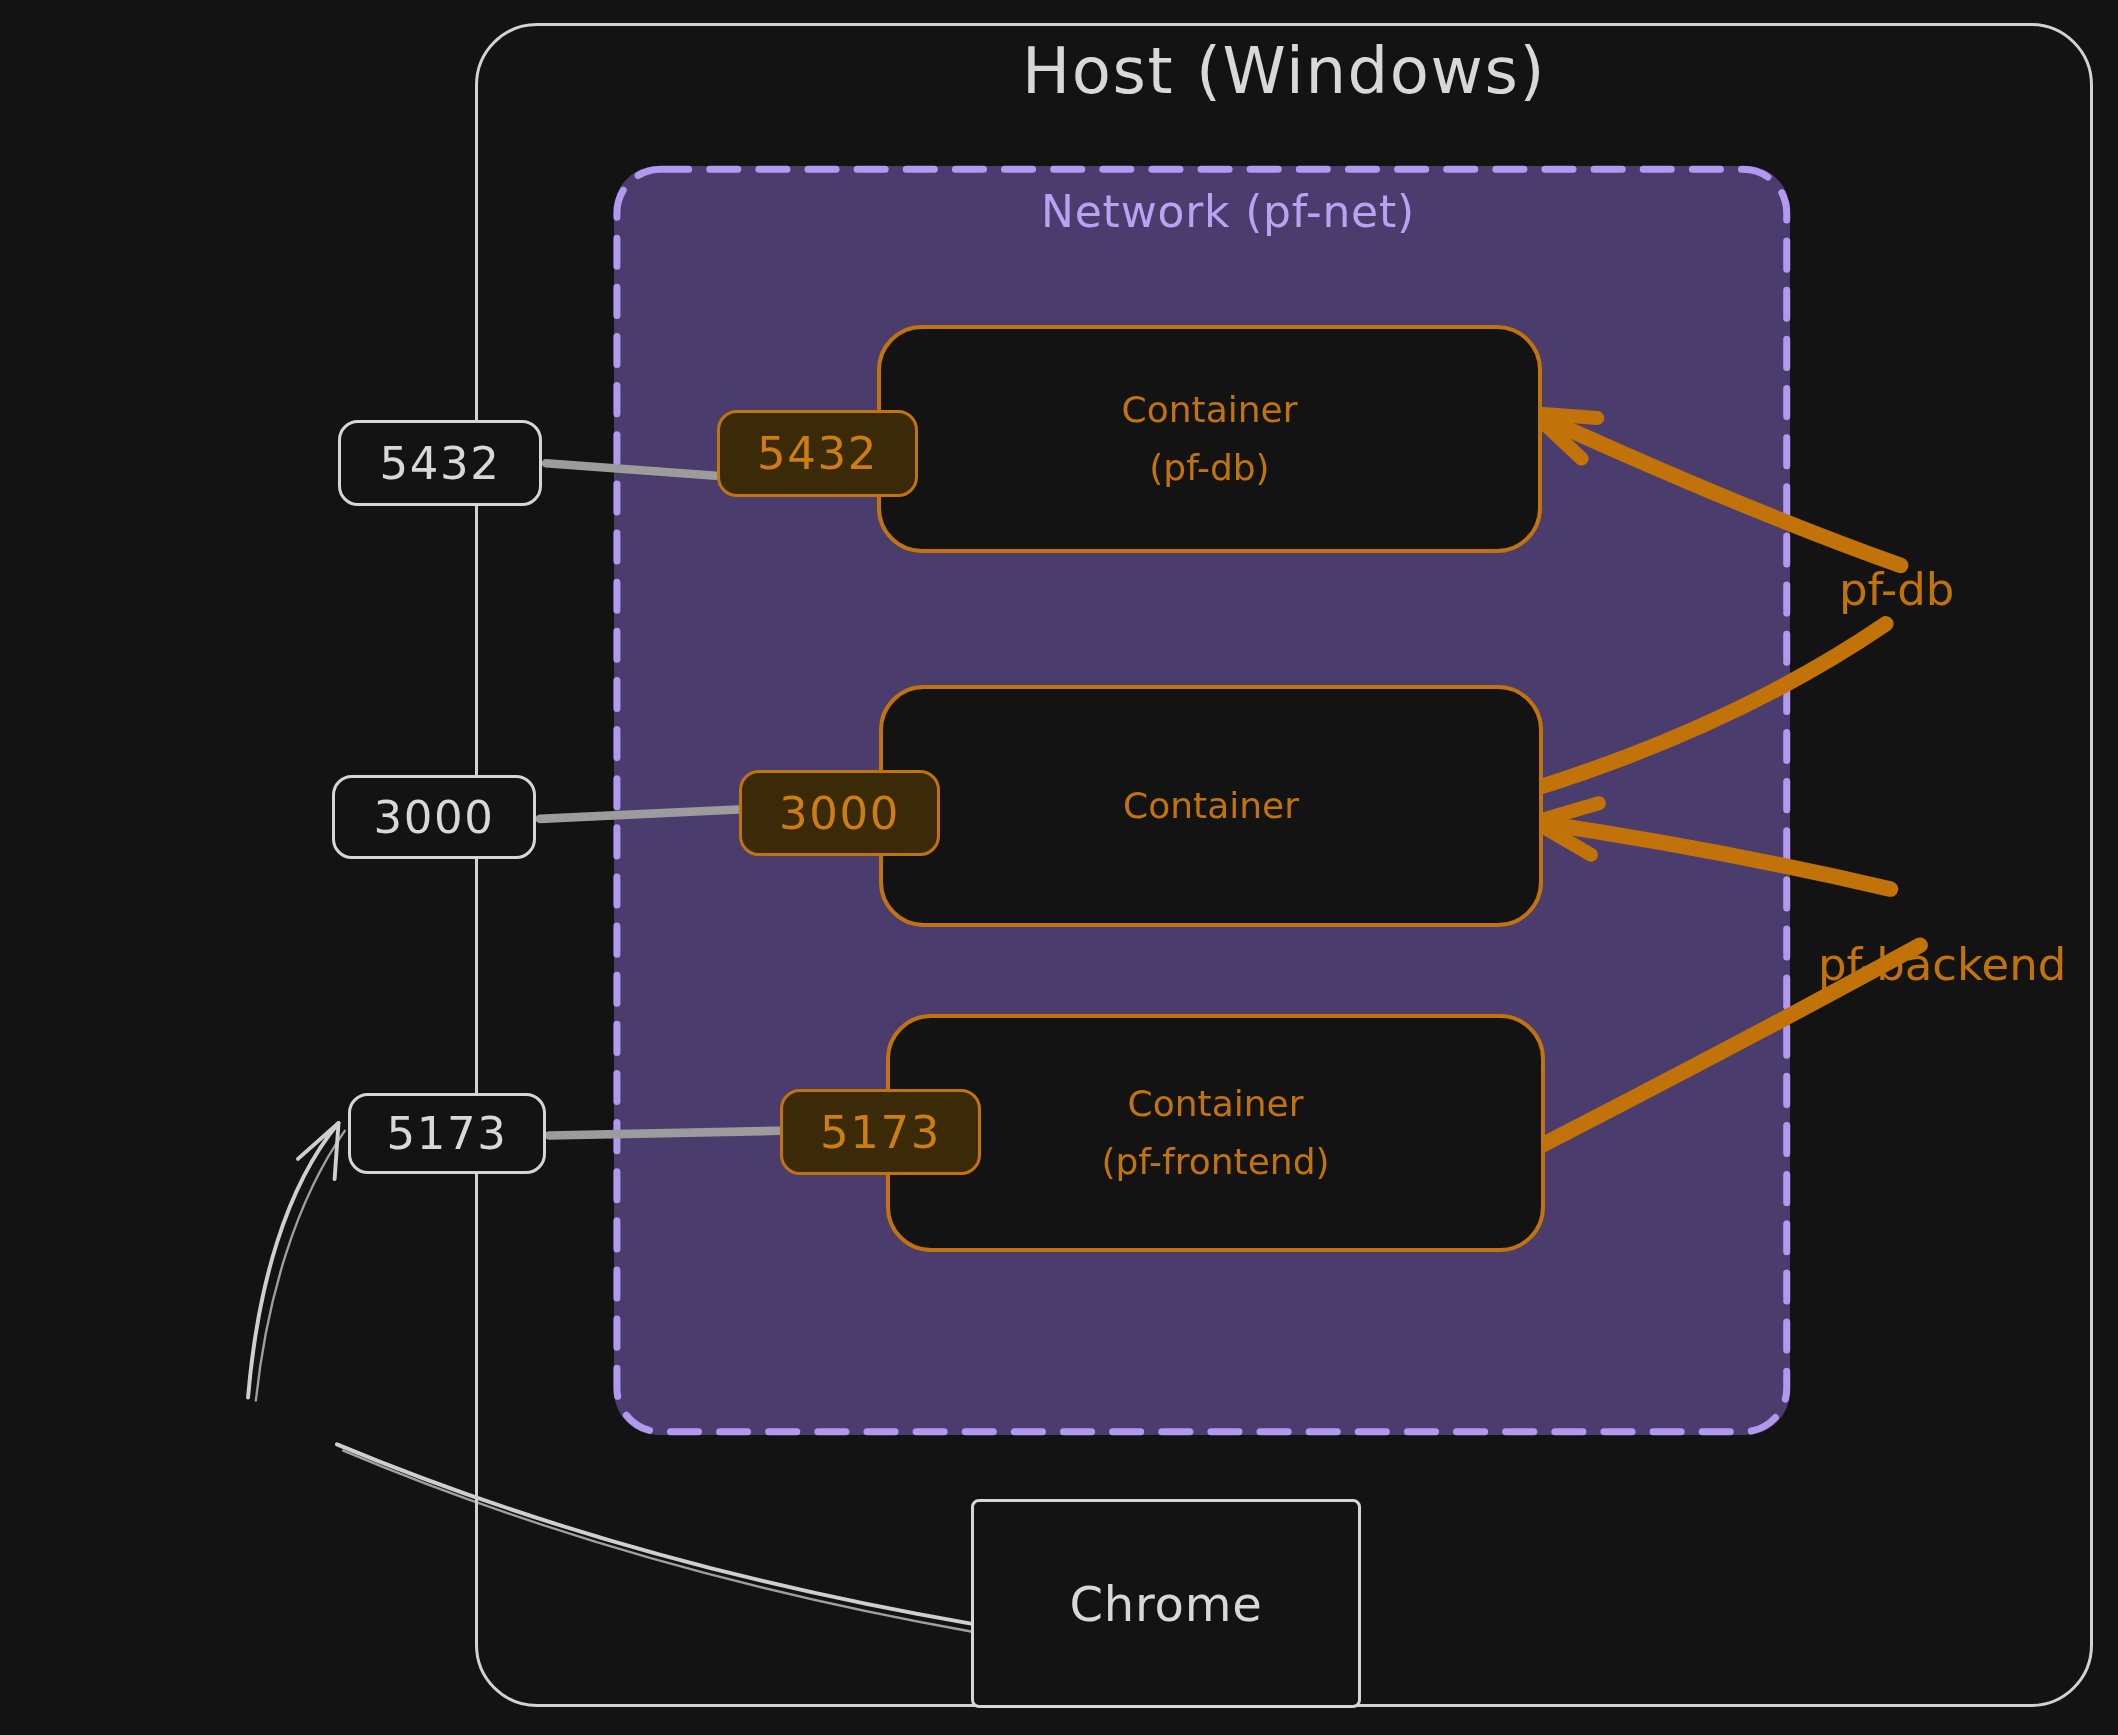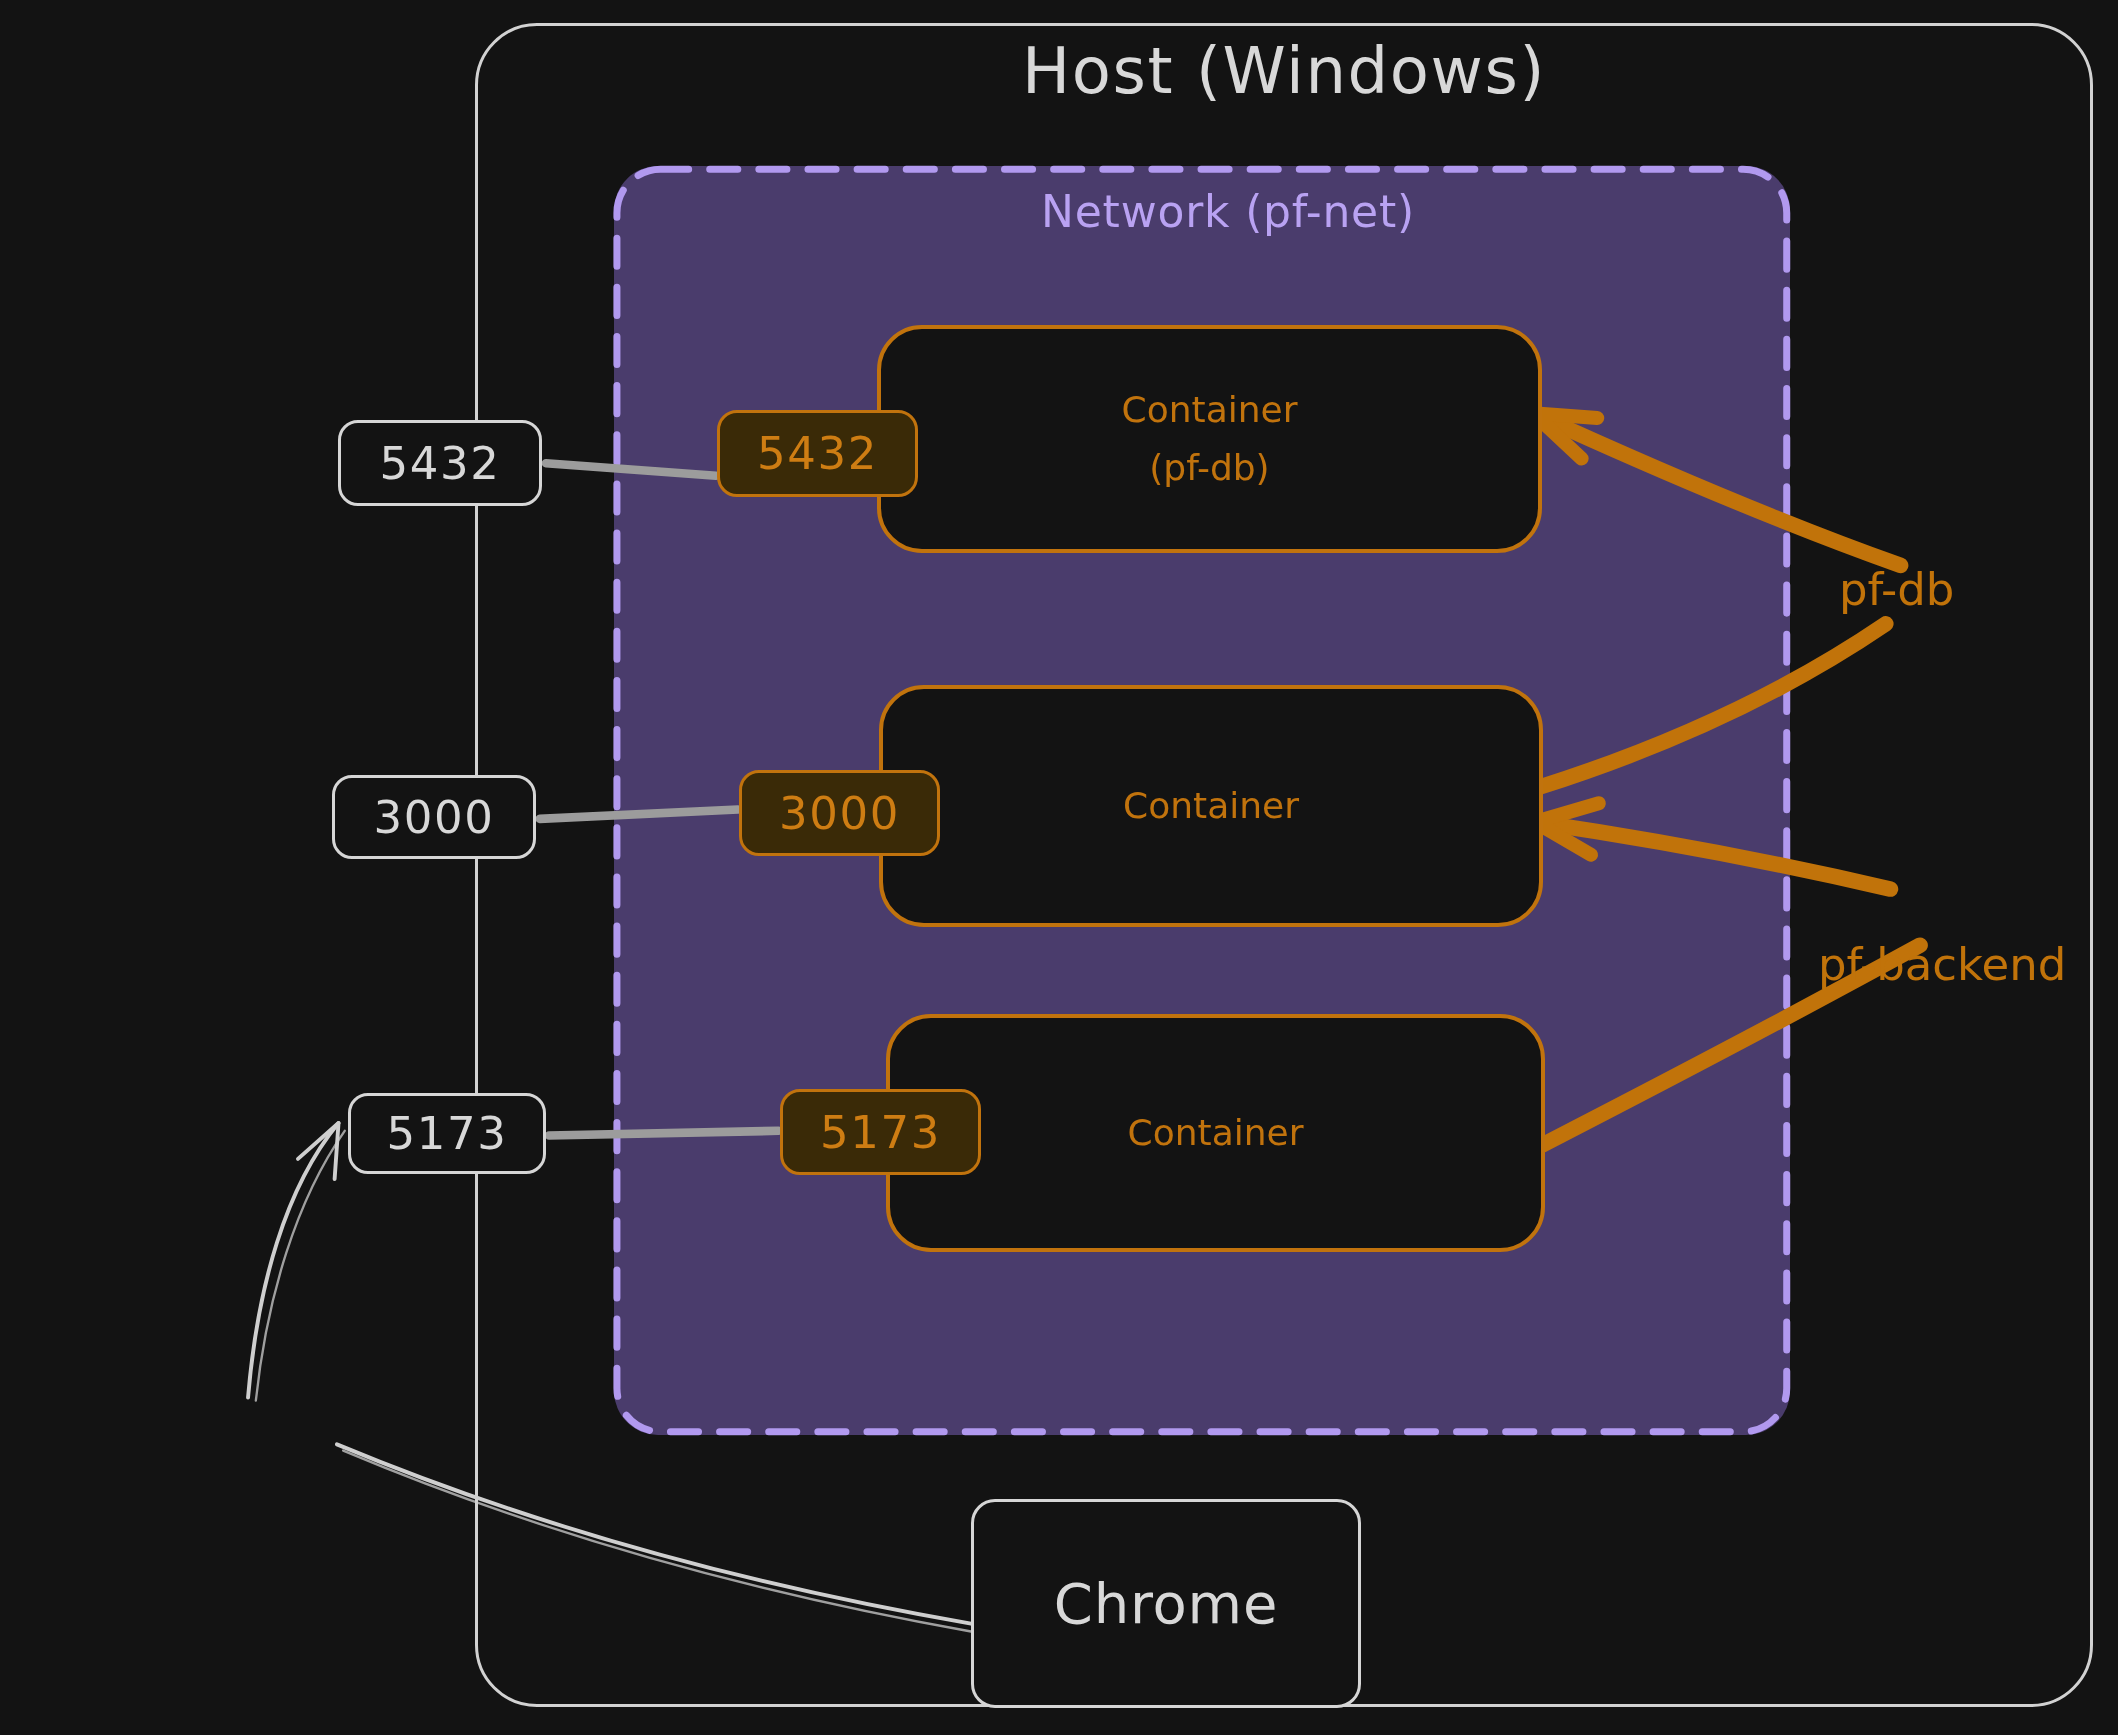--- a/index.html
+++ b/index.html
@@ -83,24 +83,24 @@
   
   .dns-label{
     color:var(--arrow-orange);font-size:45px;z-index:3;white-space:nowrap;
   }
   .l-pfdb{left:1839px;top:563px;}
   .l-pfbackend{left:1818px;top:938px;}
   
   .chrome-box{
     left:971px;top:1499px;width:390px;height:209px;
     background:var(--background);
-    border:3.9px solid var(--port-box-border);border-radius:24px;
+    border:3.9px solid var(--port-box-border);border-radius:8px;
     z-index:4;box-sizing:border-box;
     display:flex;align-items:center;justify-content:center;
-    color:var(--white-text);font-size:56px;letter-spacing:0.8px;
+    color:var(--white-text);font-size:48px;letter-spacing:0.8px;
   }
   .url-text{
     left:20px;top:1363px;color:var(--white-text);font-size:44px;
     z-index:3;white-space:nowrap;letter-spacing:0.8px;
   }
   
   .net-dash{fill:none;stroke:var(--network-border);stroke-width:9;stroke-dasharray:36 27;stroke-linecap:round;}
   .conn{stroke:var(--connector-gray);stroke-width:11;stroke-linecap:round;}
   .arrow{fill:none;stroke:var(--arrow-orange);stroke-width:20;stroke-linecap:round;}
   .arrow-barb{fill:none;stroke:var(--arrow-orange);stroke-width:18;stroke-linecap:round;}
@@ -144,20 +144,21 @@
 
   <div class="abs container-box c-db">
     <div>Container</div>
     <div>(pf-db)</div>
   </div>
   <div class="abs container-box c-backend">
     <div>Container</div>
   </div>
   <div class="abs container-box c-frontend">
     <div>Container</div>
+    <div>(pf-frontend)</div>
   </div>
 
   <div class="abs badge b-5432">5432</div>
   <div class="abs badge b-3000">3000</div>
   <div class="abs badge b-5173">5173</div>
 
   <div class="abs port-box p-5432">5432</div>
   <div class="abs port-box p-3000">3000</div>
   <div class="abs port-box p-5173">5173</div>
 

